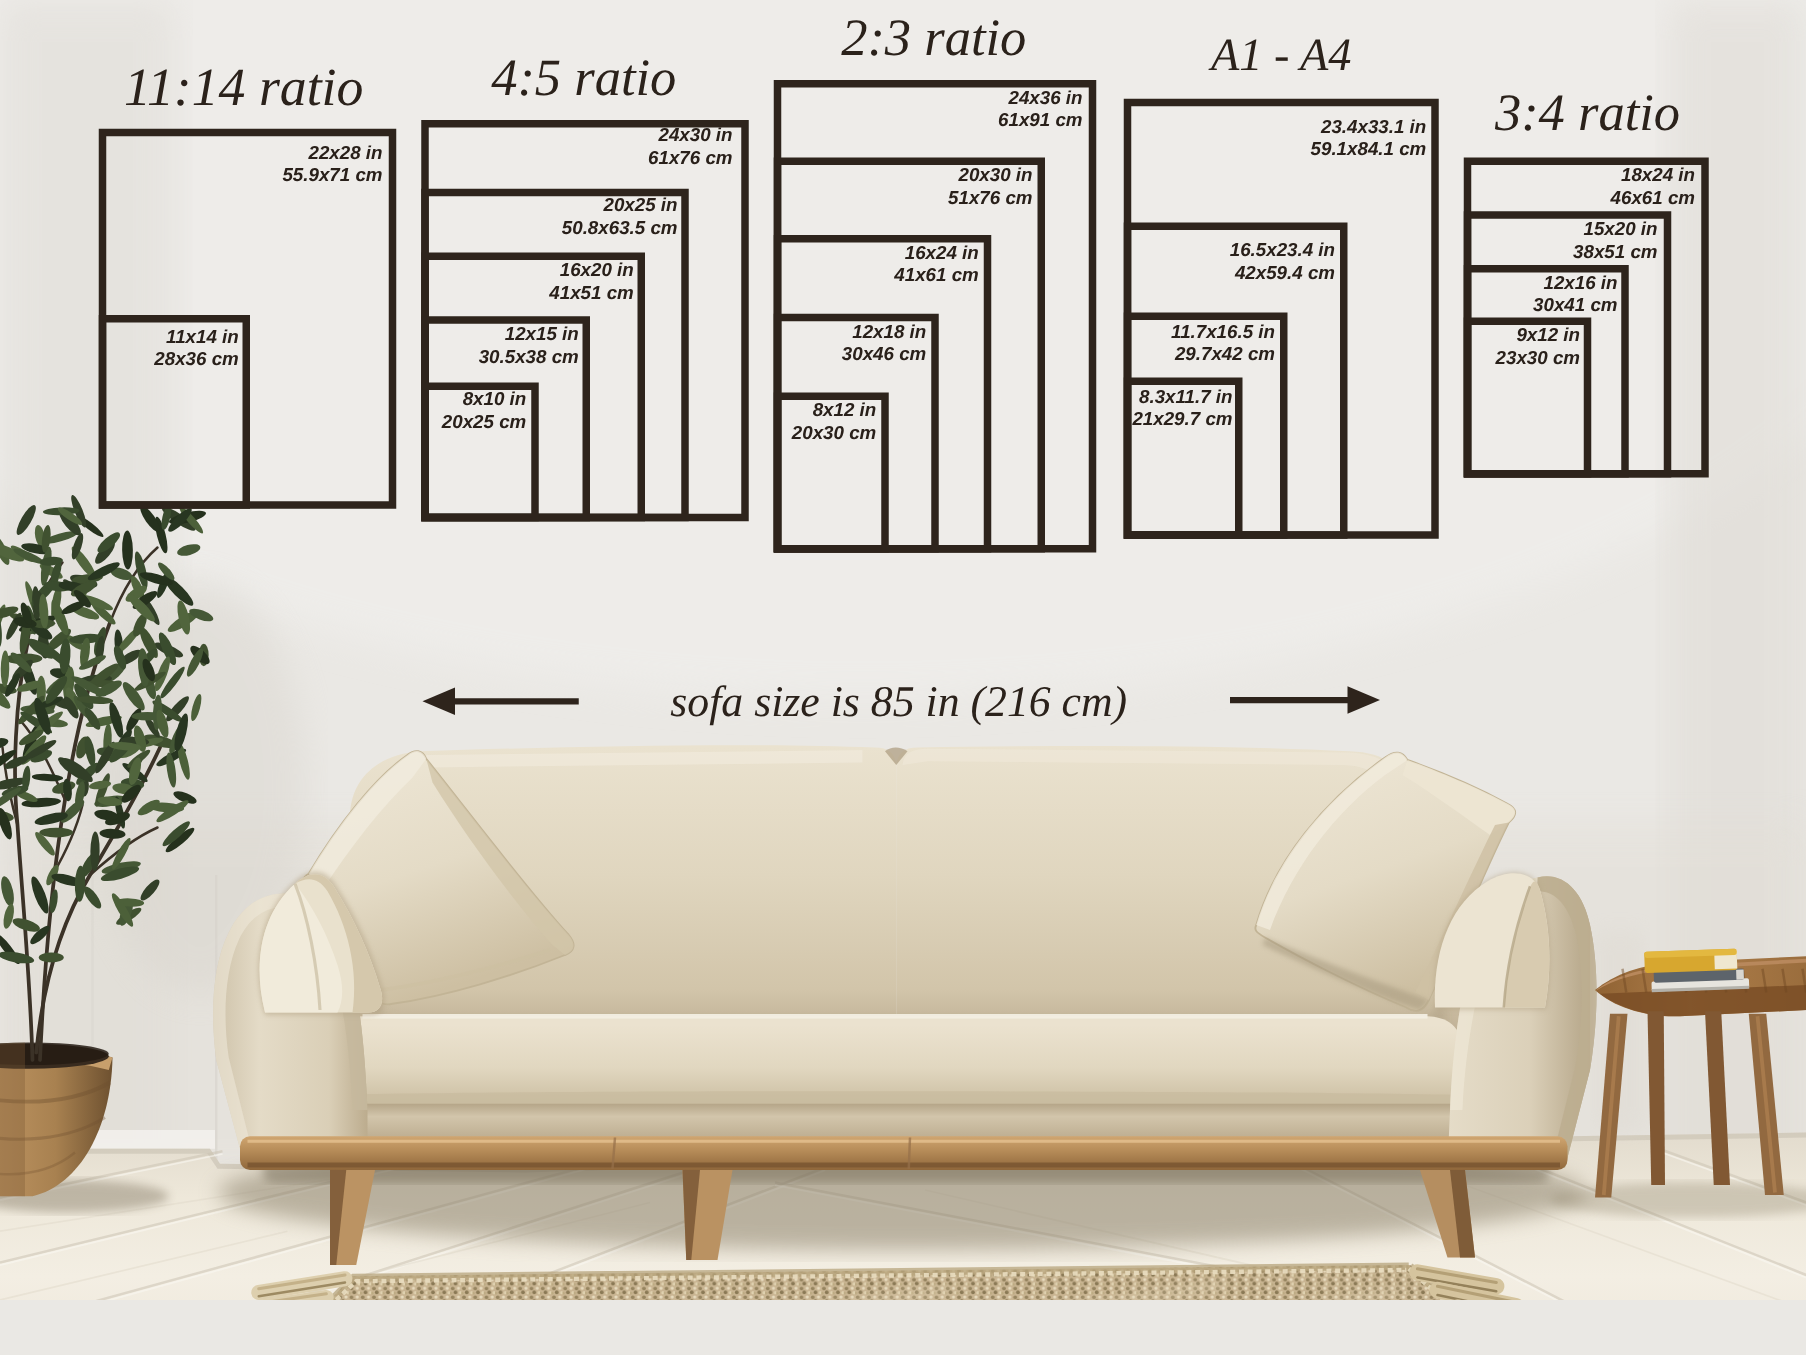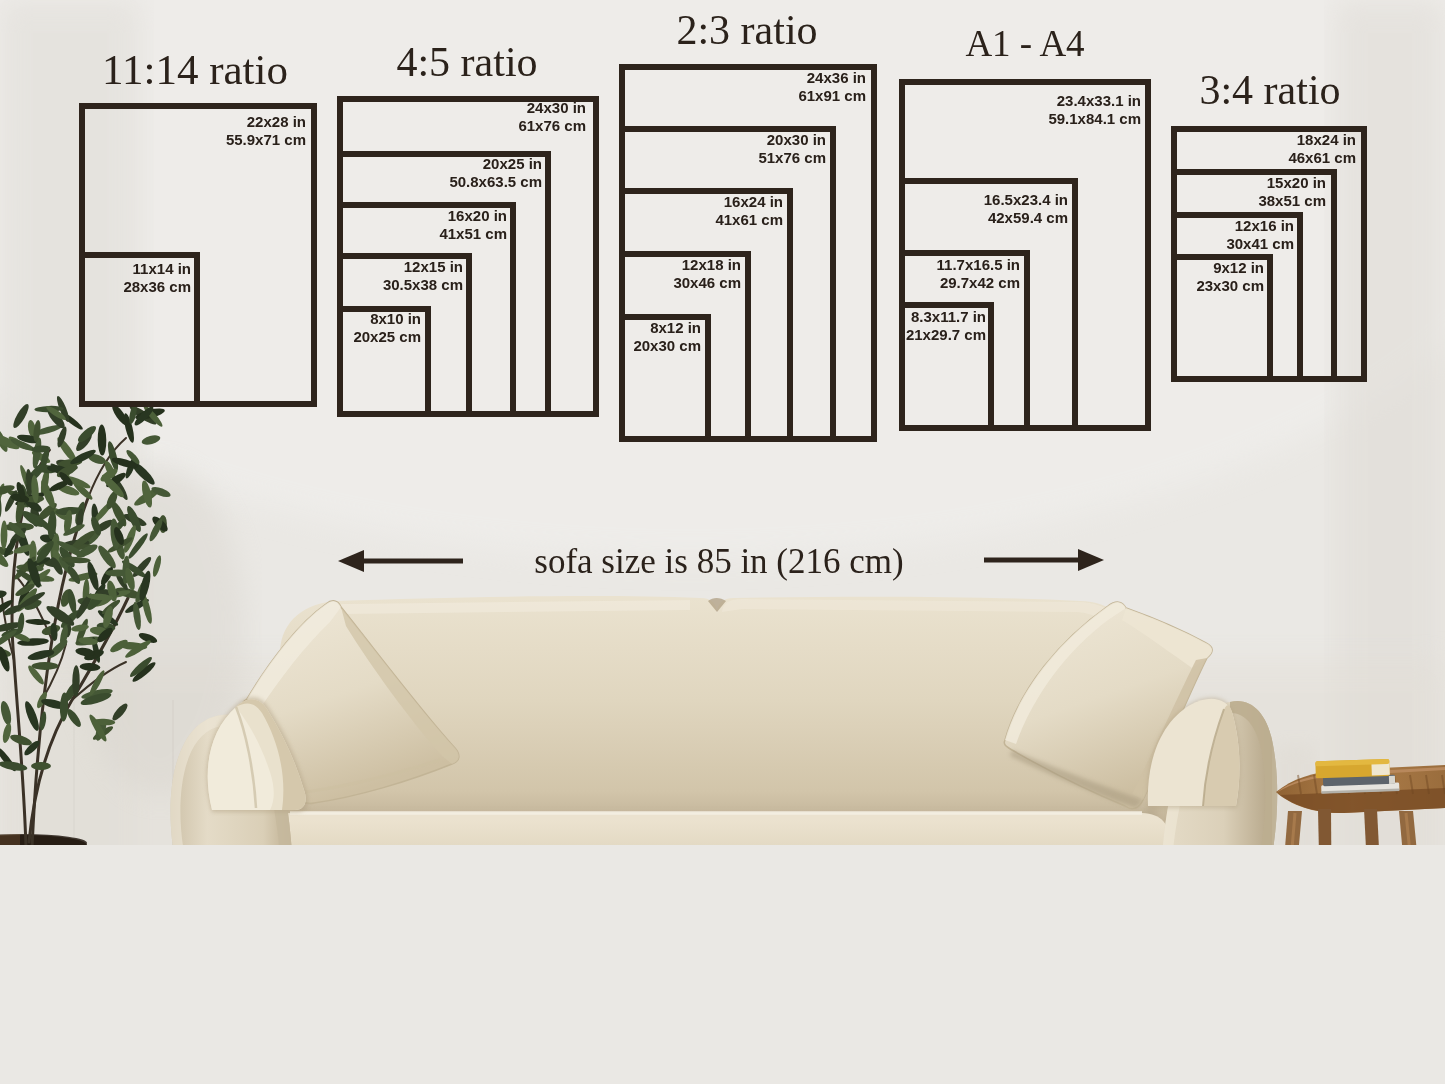--- a/index.html
+++ b/index.html
@@ -1,15 +1,15 @@
 <!DOCTYPE html>
 <html><head><meta charset="utf-8">
 <style>
 html,body{margin:0;padding:0;background:#eae8e4;}
-#scene{position:relative;width:1445px;height:845px;overflow:hidden;}
+#scene{position:relative;width:1445px;height:1040px;overflow:hidden;font-style:italic;}
 svg{display:block;}
 </style></head>
 <body>
 <div id="scene">
 <svg width="1445" height="1084" viewBox="0 0 1445 1084">
 <defs>
 <linearGradient id="floorG" x1="0" y1="905" x2="0" y2="1084" gradientUnits="userSpaceOnUse">
  <stop offset="0" stop-color="#e2dbcd"></stop>
           <stop offset="0.3" stop-color="#eee8da"></stop>
  <stop offset="0.65" stop-color="#f3eee3"></stop>

